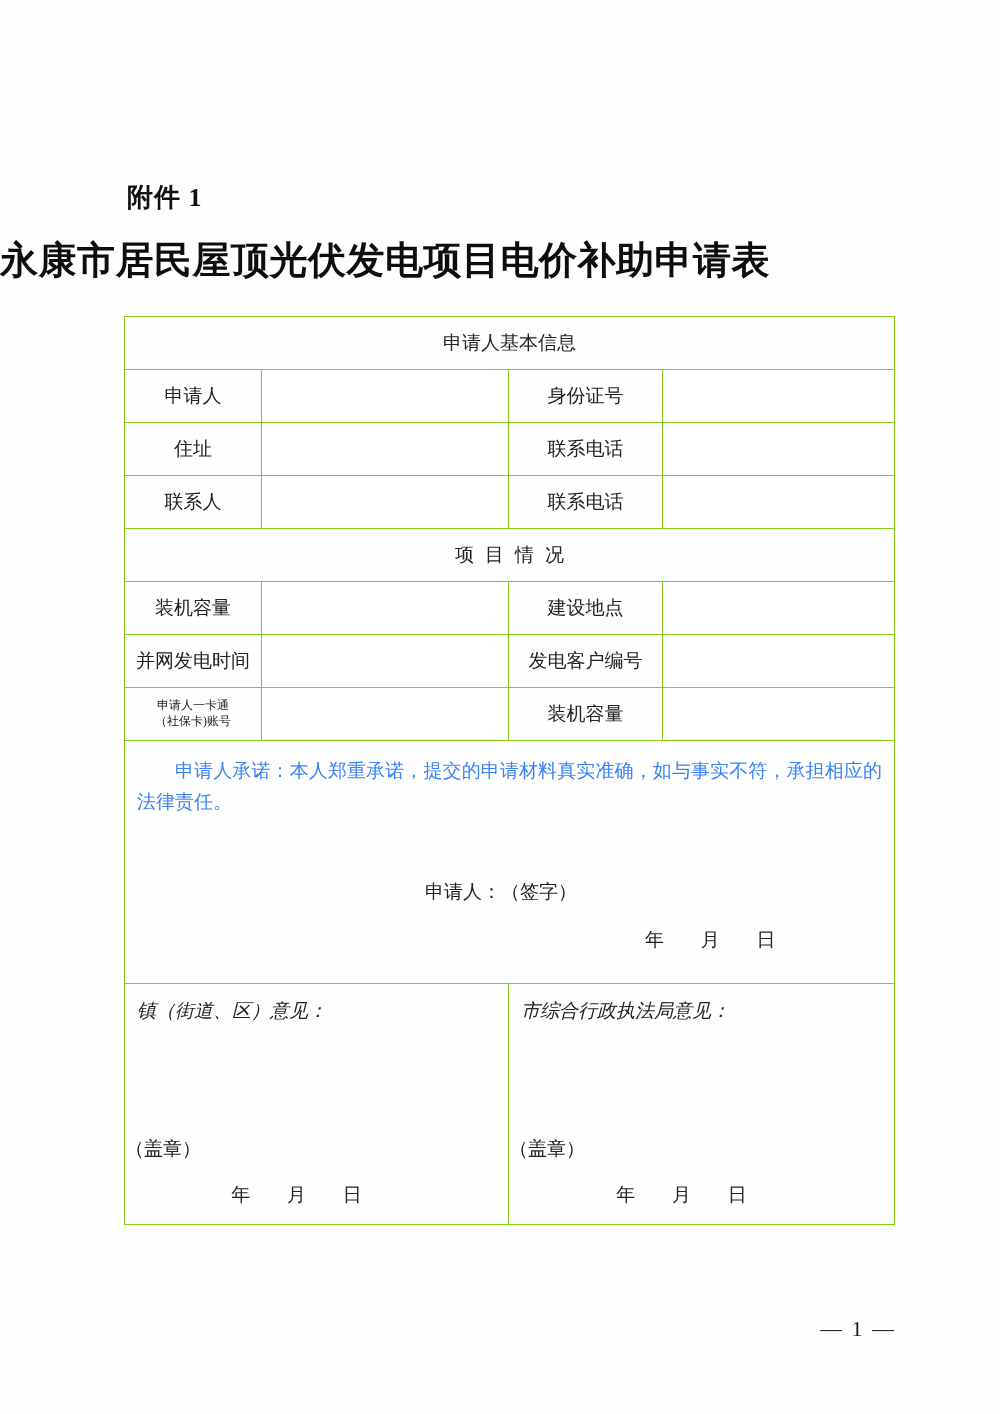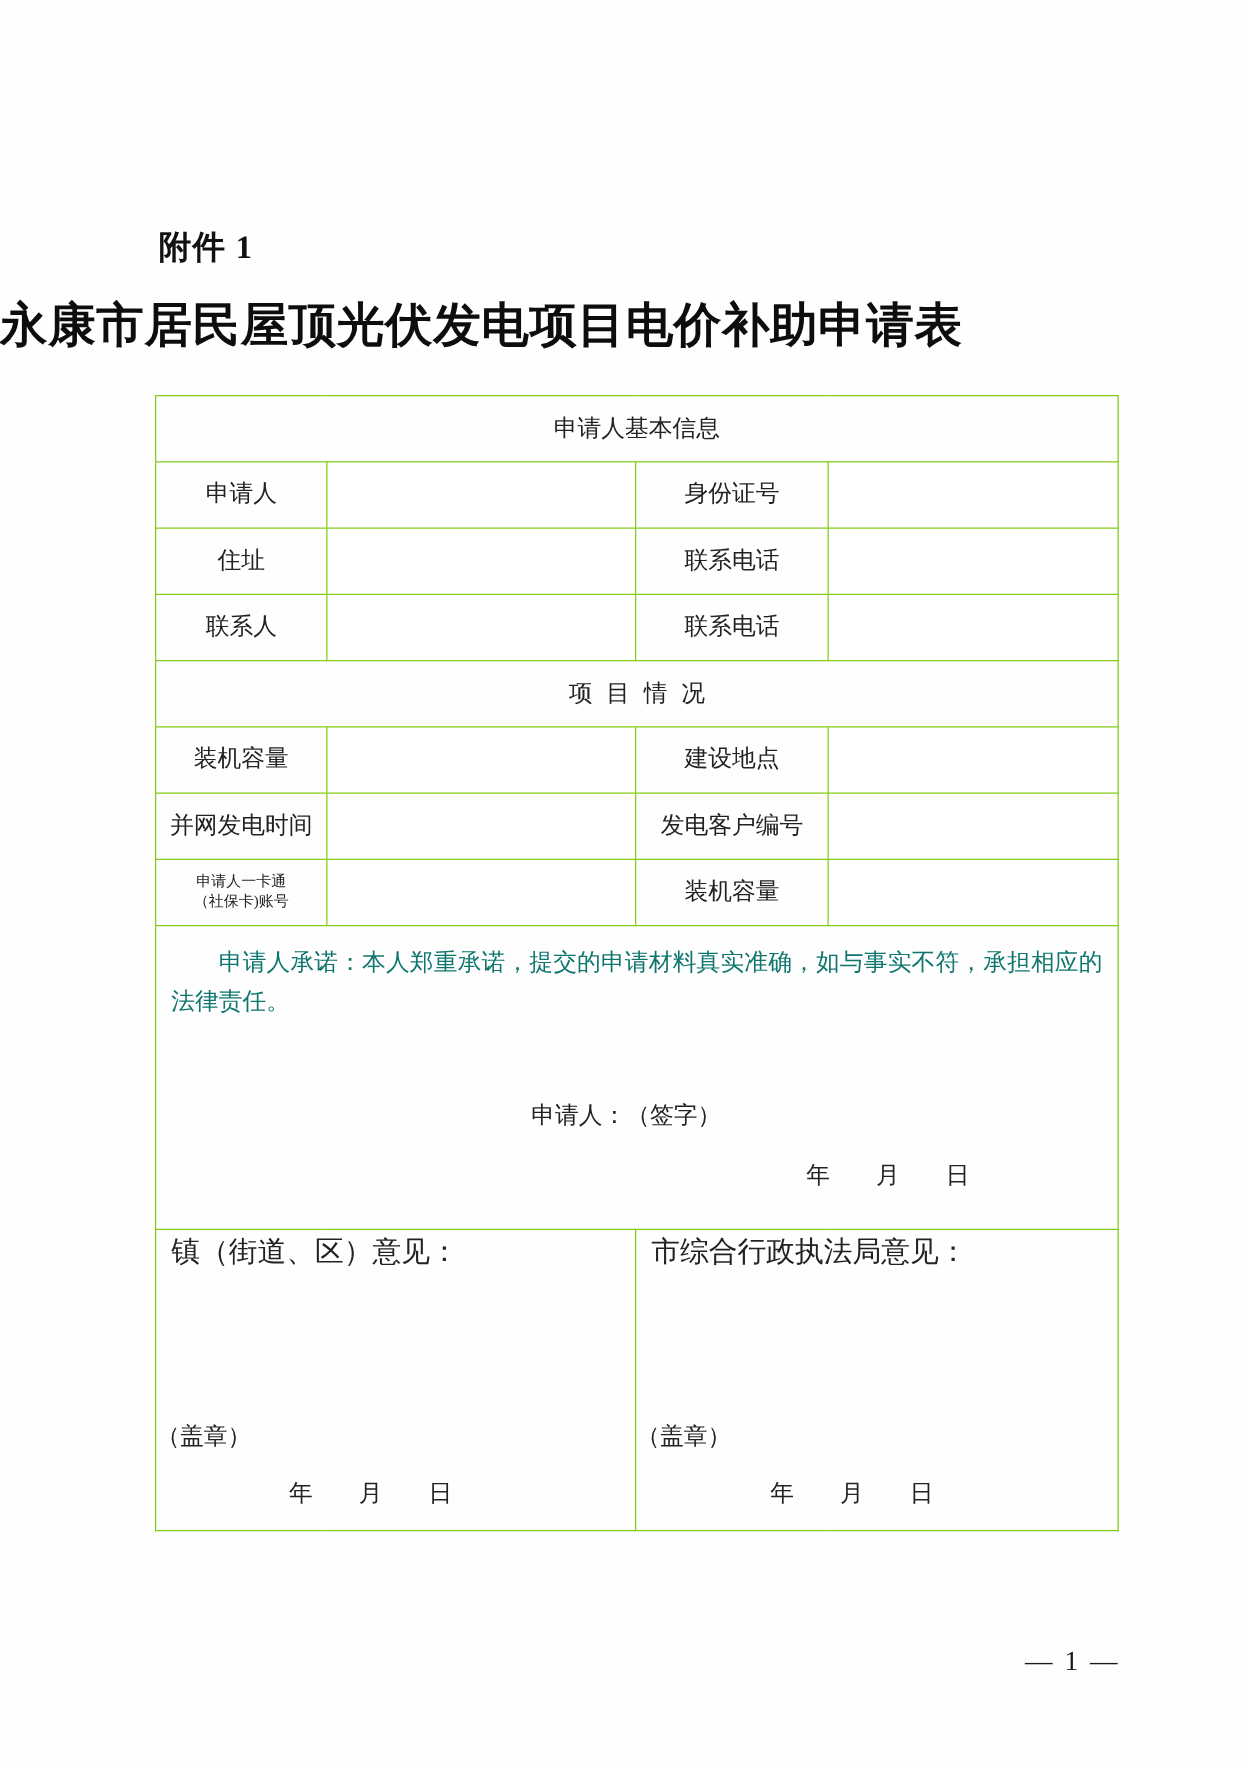--- a/index.html
+++ b/index.html
@@ -104,21 +104,21 @@
   }
   .commit-text {
     position: absolute;
     left: 12px;
     right: 12px;
     top: 14px;
     font-size: 19px;
     line-height: 1.65;
     text-indent: 38px;
     text-align: justify;
-    color: #0f766e;
+    color: #3b82f6;
   }
   .commit-sign {
     position: absolute;
     left: 300px;
     top: 138px;
     font-size: 19px;
   }
   .commit-date {
     position: absolute;
     left: 520px;
@@ -134,23 +134,24 @@
     position: relative;
     padding: 0;
   }
   .opinion-inner {
     position: relative;
     height: 240px;
   }
   .opinion-title {
     position: absolute;
     left: 12px;
-    top: 2px;
-    font-size: 23px;
+    top: 14px;
+    font-size: 19px;
     white-space: nowrap;
+    font-style: italic;
   }
   .opinion-seal {
     position: absolute;
     left: 0;
     right: 0;
     top: 152px;
     text-align: left;
     font-size: 19px;
     padding-right: 38px;
     box-sizing: border-box;

